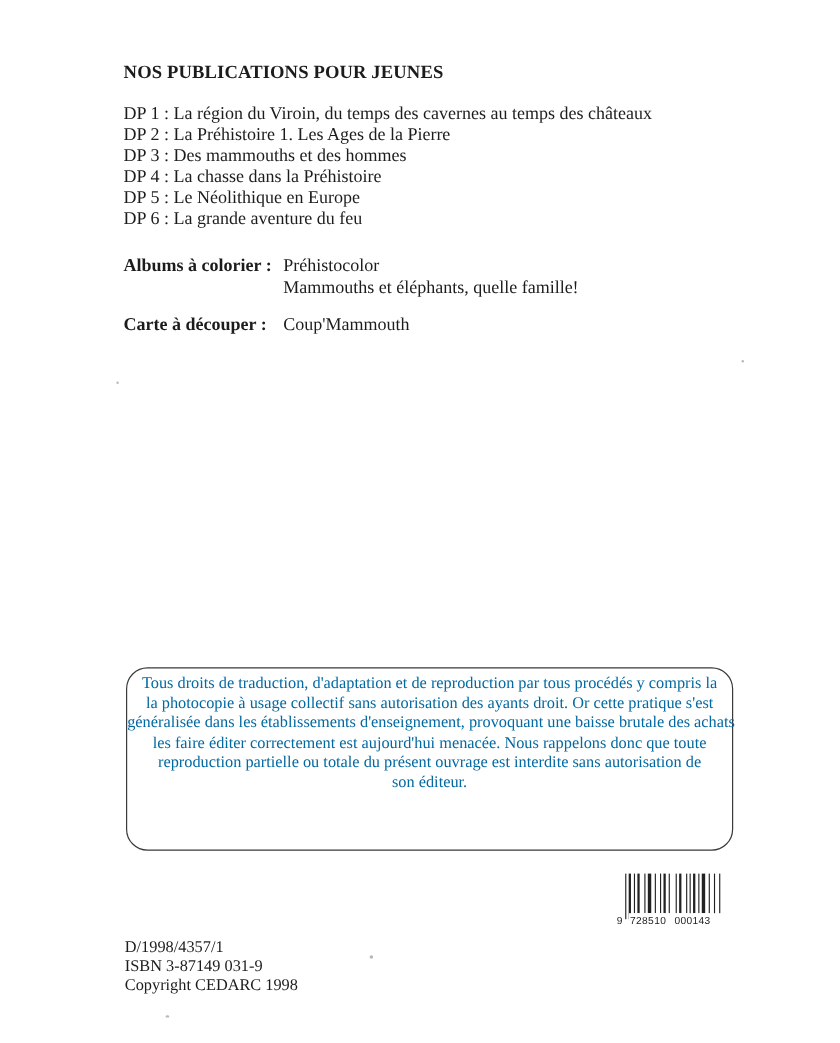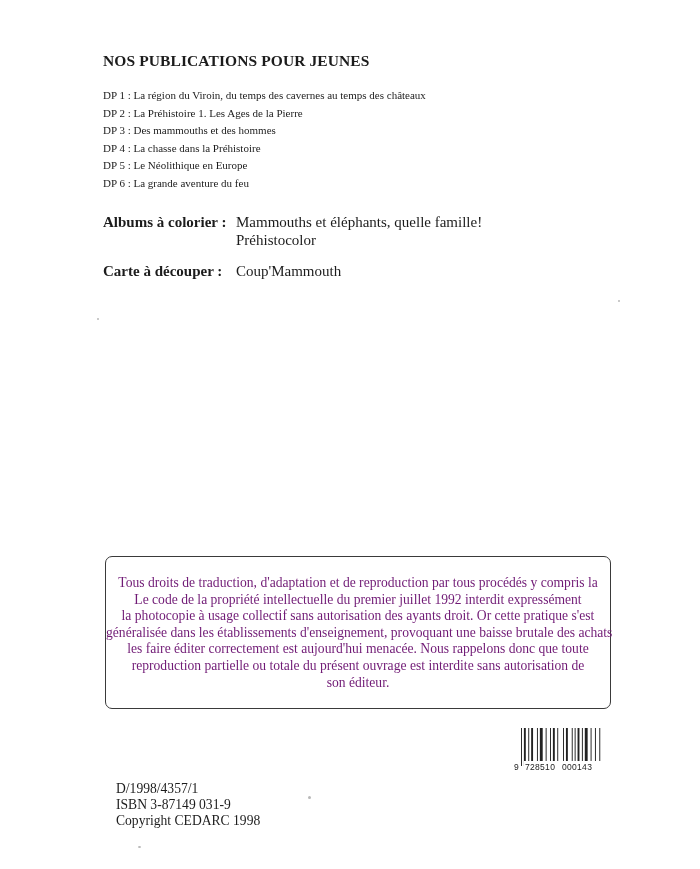--- a/index.html
+++ b/index.html
@@ -24,21 +24,21 @@
       letter-spacing: 0.1px;
       white-space: nowrap;
     }
     .pub-list {
       position: absolute;
       left: 103px;
       top: 87px;
       margin: 0;
       padding: 0;
       list-style: none;
-      font-size: 11px;
+      font-size: 15px;
       line-height: 17.6px;
     }
     .pub-list li {
       white-space: nowrap;
     }
     .misc-row {
       position: absolute;
       left: 103px;
       font-size: 15px;
       line-height: 17.6px;
@@ -56,44 +56,44 @@
     .misc-row .values div {
       white-space: nowrap;
     }
     .rights-box {
       position: absolute;
       left: 105px;
       top: 556px;
       width: 506px;
       height: 153px;
       border: 1.6px solid #3a3a3a;
-      border-radius: 7px;
+      border-radius: 18px;
       box-sizing: border-box;
-      padding-top: 18px;
+      padding-top: 4px;
       text-align: center;
       font-size: 13.6px;
       line-height: 16.6px;
-      color: #701a75;
+      color: #0369a1;
     }
     .rights-box div {
       white-space: nowrap;
     }
     .barcode {
       position: absolute;
       left: 513px;
       top: 727px;
       width: 88px;
       height: 44px;
     }
     .barcode svg {
       display: block;
     }
     .legal-info {
       position: absolute;
-      left: 116px;
+      left: 104px;
       top: 781px;
       font-size: 13.6px;
       line-height: 15.8px;
     }
     .legal-info div {
       white-space: nowrap;
     }
     .speck {
       position: absolute;
       background: #b8b8b8;
@@ -109,34 +109,33 @@
   <li>DP 1 : La région du Viroin, du temps des cavernes au temps des châteaux</li>
   <li>DP 2 : La Préhistoire 1. Les Ages de la Pierre</li>
   <li>DP 3 : Des mammouths et des hommes</li>
   <li>DP 4 : La chasse dans la Préhistoire</li>
   <li>DP 5 : Le Néolithique en Europe</li>
   <li>DP 6 : La grande aventure du feu</li>
 </ul>
 
 <div class="misc-row" style="top:214px;">
   <span class="label">Albums à colorier :</span><span class="values">
+    <div>Préhistocolor</div>
     <div>Mammouths et éléphants, quelle famille!</div>
-    <div>Préhistocolor</div>
   </span>
 </div>
 
 <div class="misc-row" style="top:263px;">
   <span class="label">Carte à découper :</span><span class="values">
     <div>Coup'Mammouth</div>
   </span>
 </div>
 
 <div class="rights-box">
   <div>Tous droits de traduction, d'adaptation et de reproduction par tous procédés y compris la</div>
-  <div>Le code de la propriété intellectuelle du premier juillet 1992 interdit expressément</div>
   <div>la photocopie à usage collectif sans autorisation des ayants droit. Or cette pratique s'est</div>
   <div>généralisée dans les établissements d'enseignement, provoquant une baisse brutale des achats</div>
   <div>les faire éditer correctement est aujourd'hui menacée. Nous rappelons donc que toute</div>
   <div>reproduction partielle ou totale du présent ouvrage est interdite sans autorisation de</div>
   <div>son éditeur.</div>
 </div>
 
 <div class="barcode">
   <svg width="88" height="44" viewBox="0 0 88 44" xmlns="http://www.w3.org/2000/svg">
     <g fill="#222" id="bars">

